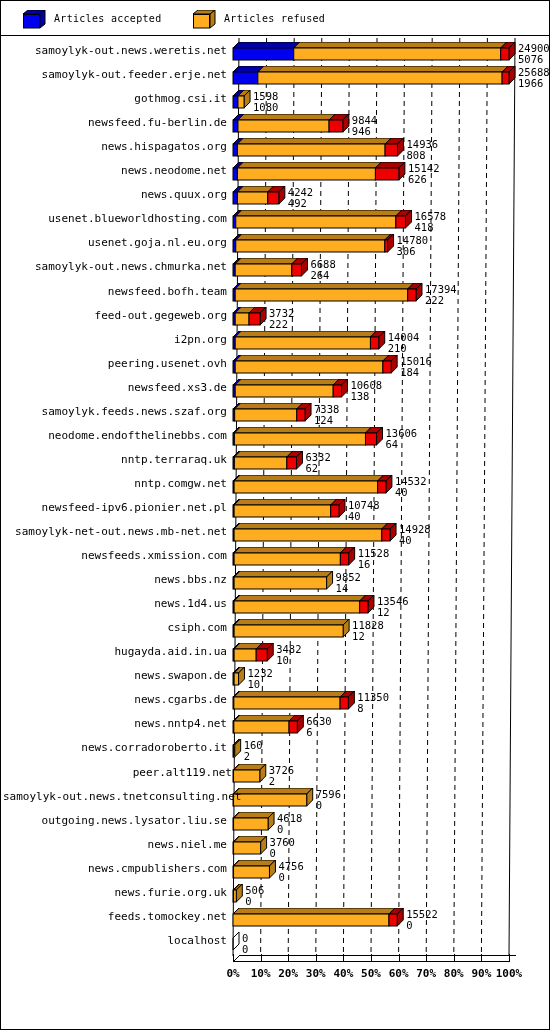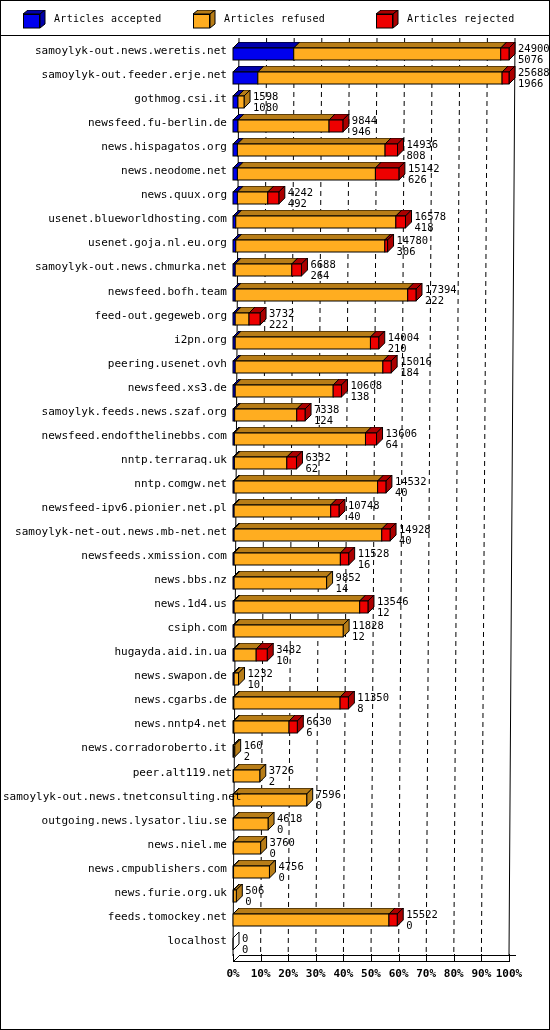--- a/index.html
+++ b/index.html
@@ -44,30 +44,20 @@
       <div class="leg-item" style="left: 192px;">
         <div class="leg-box">
           <svg width="23" height="19" style="position:absolute;left:0;top:0">
             <polygon points="0,4 5,0 22,0 17,4" fill="#b87d17" stroke="#000" stroke-width="1"></polygon>
             <polygon points="17,4 22,0 22,14 17,18" fill="#b87d17" stroke="#000" stroke-width="1"></polygon>
             <rect x="0.5" y="4.5" width="16" height="13.5" fill="#ffad20" stroke="#000" stroke-width="1"></rect>
           </svg>
         </div>
         <span class="leg-label">Articles refused</span>
       </div>
-      <div class="leg-item" style="left: 375px;">
-        <div class="leg-box">
-          <svg width="23" height="19" style="position:absolute;left:0;top:0">
-            <polygon points="0,4 5,0 22,0 17,4" fill="#ab0000" stroke="#000" stroke-width="1"></polygon>
-            <polygon points="17,4 22,0 22,14 17,18" fill="#ab0000" stroke="#000" stroke-width="1"></polygon>
-            <rect x="0.5" y="4.5" width="16" height="13.5" fill="#ee0000" stroke="#000" stroke-width="1"></rect>
-          </svg>
-        </div>
-        <span class="leg-label">Articles rejected</span>
-      </div>
     </div>
 
   <div id="plot">
     <div id="grid-layer">
         <svg width="550" height="925" style="position: absolute; left: 0px; top: 0px;">
           <line x1="238" y1="2" x2="232" y2="920" stroke="#000" stroke-width="1"></line>
         </svg>
         <svg width="550" height="925" style="position: absolute; left: 0px; top: 0px;">
           <line x1="265.6" y1="2" x2="259.6" y2="920" stroke="#000" stroke-width="1" stroke-dasharray="5,4"></line>
         </svg>
@@ -499,21 +489,21 @@
         <div class="ylabel" style="top: 153.3px; right: 320px;">news.quux.org</div>
         <div class="ylabel" style="top: 177.35px; right: 320px;">usenet.blueworldhosting.com</div>
         <div class="ylabel" style="top: 201.4px; right: 320px;">usenet.goja.nl.eu.org</div>
         <div class="ylabel" style="top: 225.45px; right: 320px;">samoylyk-out.news.chmurka.net</div>
         <div class="ylabel" style="top: 249.5px; right: 320px;">newsfeed.bofh.team</div>
         <div class="ylabel" style="top: 273.55px; right: 320px;">feed-out.gegeweb.org</div>
         <div class="ylabel" style="top: 297.6px; right: 320px;">i2pn.org</div>
         <div class="ylabel" style="top: 321.65px; right: 320px;">peering.usenet.ovh</div>
         <div class="ylabel" style="top: 345.7px; right: 320px;">newsfeed.xs3.de</div>
         <div class="ylabel" style="top: 369.75px; right: 320px;">samoylyk.feeds.news.szaf.org</div>
-        <div class="ylabel" style="top: 393.8px; right: 320px;">newsfeed.endofthelinebbs.com</div>
+        <div class="ylabel" style="top: 393.8px; right: 320px;">neodome.endofthelinebbs.com</div>
         <div class="ylabel" style="top: 417.85px; right: 320px;">nntp.terraraq.uk</div>
         <div class="ylabel" style="top: 441.9px; right: 320px;">nntp.comgw.net</div>
         <div class="ylabel" style="top: 465.95px; right: 320px;">newsfeed-ipv6.pionier.net.pl</div>
         <div class="ylabel" style="top: 490px; right: 320px;">samoylyk-net-out.news.mb-net.net</div>
         <div class="ylabel" style="top: 514.05px; right: 320px;">newsfeeds.xmission.com</div>
         <div class="ylabel" style="top: 538.1px; right: 320px;">news.bbs.nz</div>
         <div class="ylabel" style="top: 562.15px; right: 320px;">news.1d4.us</div>
         <div class="ylabel" style="top: 586.2px; right: 320px;">csiph.com</div>
         <div class="ylabel" style="top: 610.25px; right: 320px;">hugayda.aid.in.ua</div>
         <div class="ylabel" style="top: 634.3px; right: 320px;">news.swapon.de</div>

